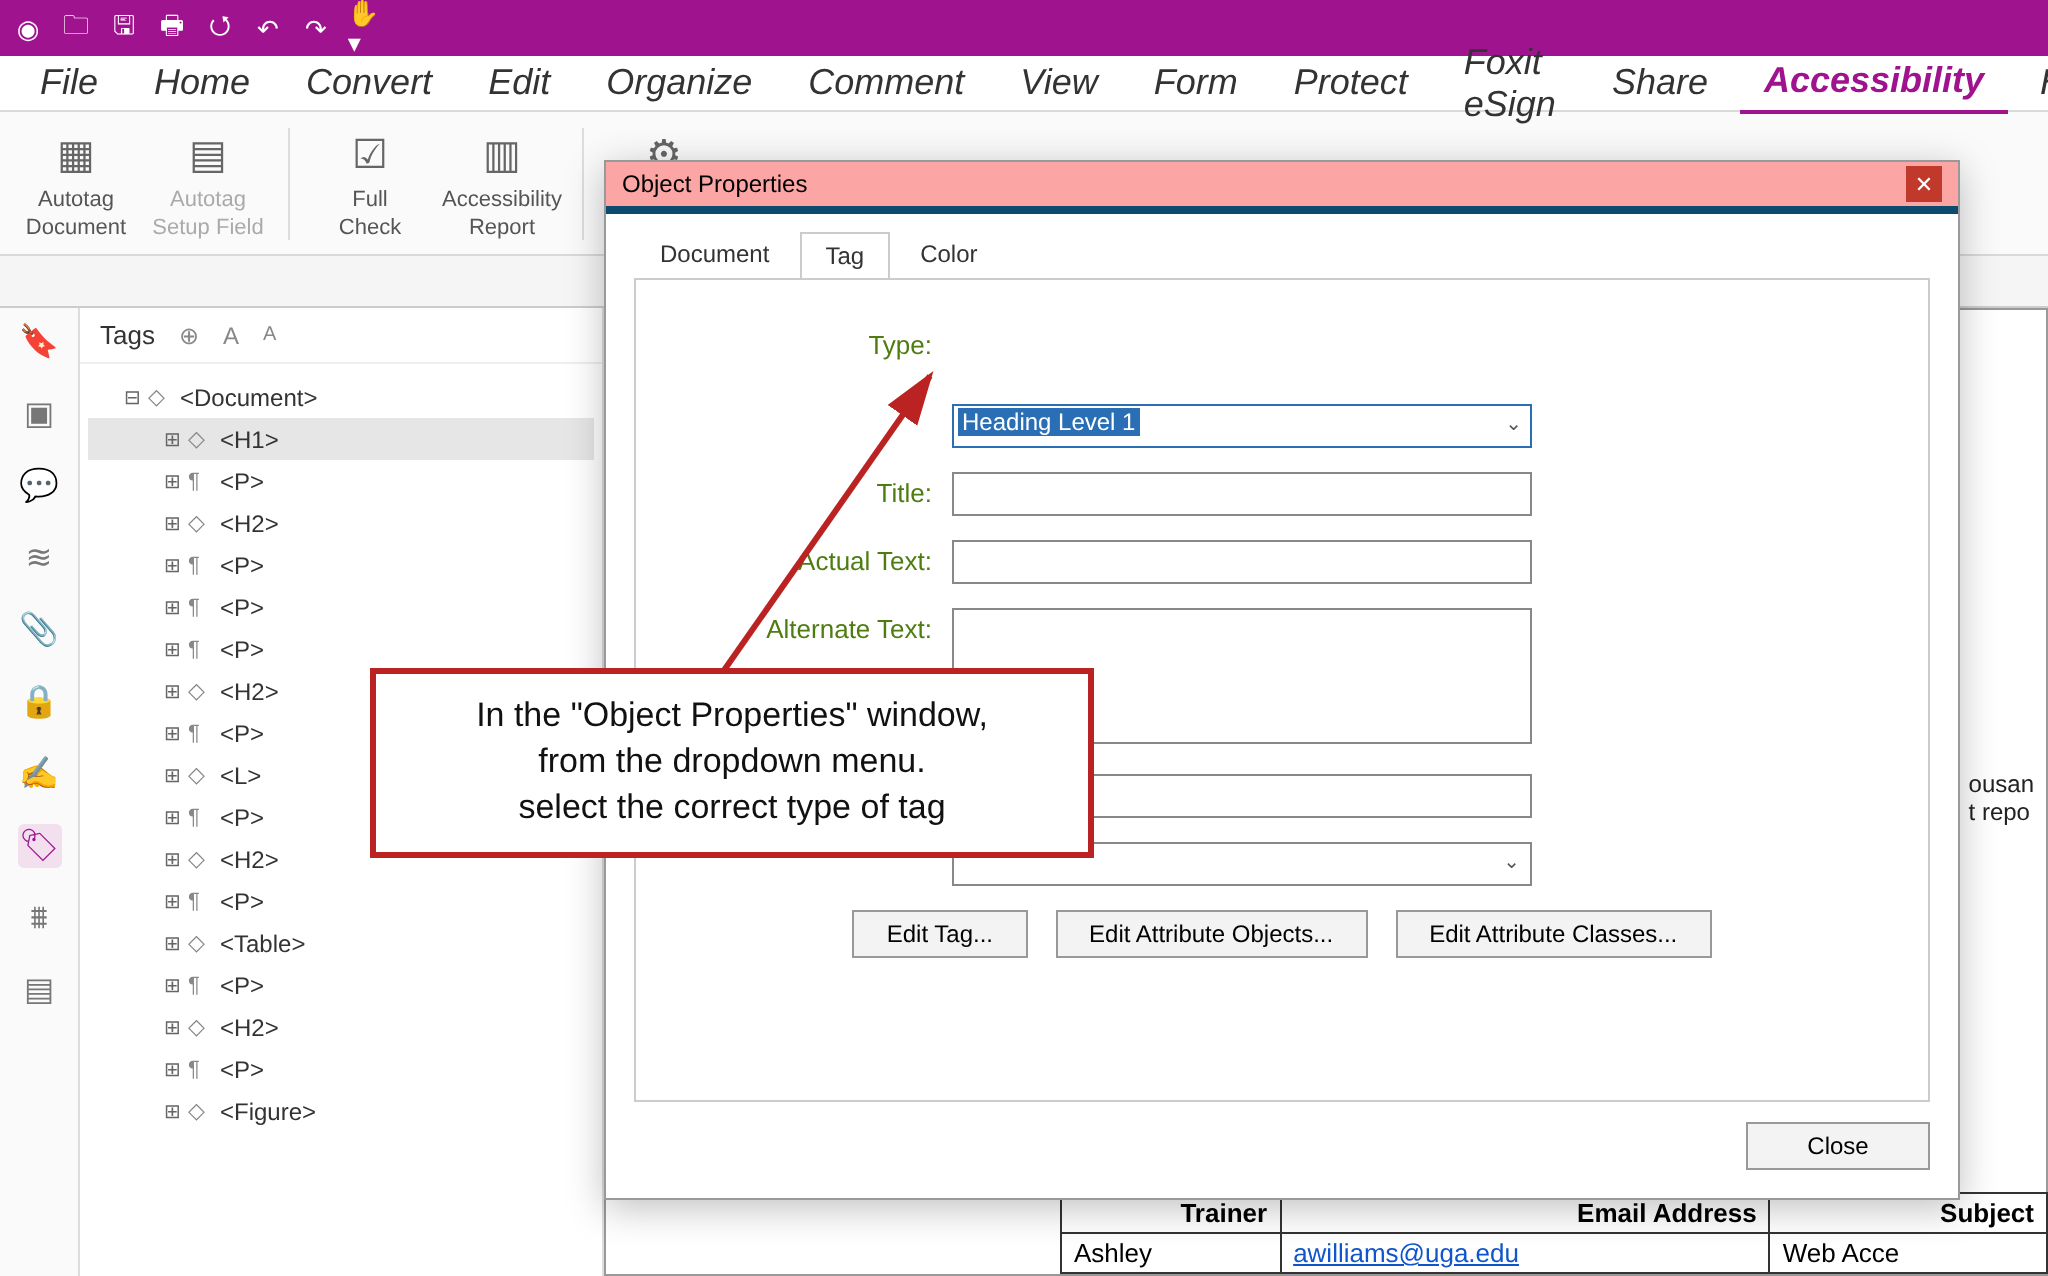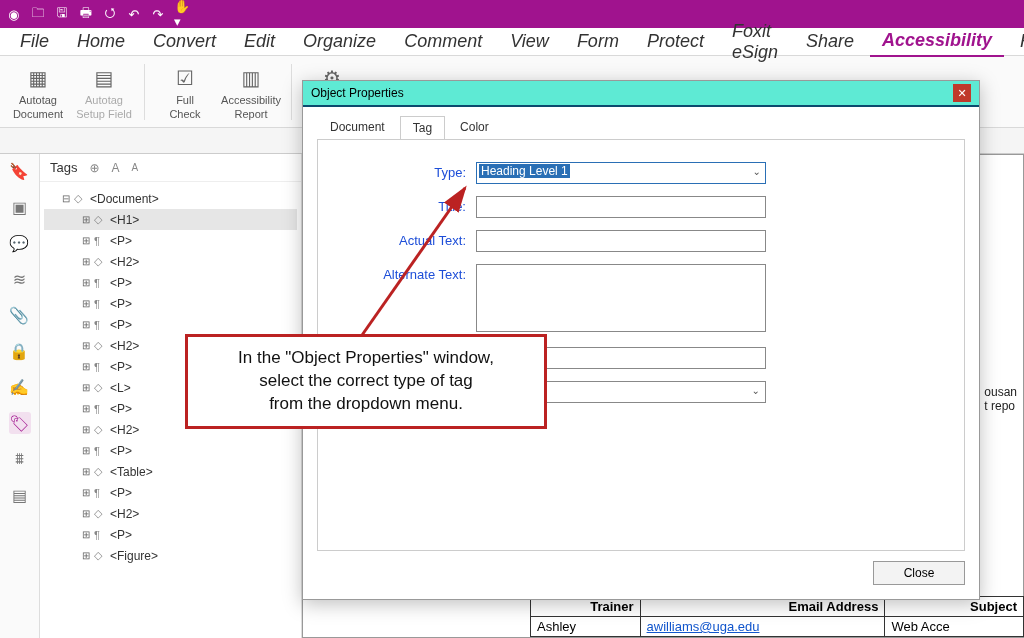--- a/index.html
+++ b/index.html
@@ -48,32 +48,32 @@
 .tree .node.selected .txt { }
 
 .docarea { flex: 1; background: #888; position: relative; }
 .docpage { position: absolute; right: 0; top: 0; bottom: 0; width: 100%; background: #fff; border: 1px solid #999; }
 
 
 .callout { position: absolute; left: 185px; top: 334px; width: 362px; border: 3px solid #b22; background: #fff; padding: 10px 12px; font-size: 17px; color: #111; text-align: center; line-height: 1.35; z-index: 50; }
 
 
 .dialog { position: absolute; left: 302px; top: 80px; width: 678px; height: 520px; background: #fff; border: 1px solid #999; box-shadow: 0 4px 18px rgba(0,0,0,0.25); z-index: 40; display: flex; flex-direction: column; }
-.dialog .dtitle { height: 26px; background: #5eead4; display: flex; align-items: center; padding: 0 8px; font-size: 12px; border-bottom: 2px solid #0c4a6e; }
+.dialog .dtitle { height: 26px; background: #fca5a5; display: flex; align-items: center; padding: 0 8px; font-size: 12px; border-bottom: 4px solid #0c4a6e; }
 .dialog .dtitle .dclose { margin-left: auto; width: 18px; height: 18px; background: #c0392b; color: #fff; display: flex; align-items: center; justify-content: center; font-size: 11px; }
 .dialog .dtabs { display: flex; padding: 8px 14px 0 14px; gap: 2px; }
 .dialog .dtabs .dt { padding: 4px 12px; font-size: 12px; border: 1px solid transparent; color: #333; }
 .dialog .dtabs .dt.active { border: 1px solid #ccc; border-bottom-color: #fff; background: #fff; position: relative; top: 1px; }
 .dialog .dbody { border: 1px solid #ccc; margin: 0 14px 10px 14px; flex: 1; padding: 22px 28px; position: relative; }
 .dialog .frow { display: flex; align-items: flex-start; margin-bottom: 12px; }
-.dialog .frow label { width: 130px; text-align: right; padding-right: 10px; font-size: 13px; color: #1d4ed8; padding-top: 3px; }
+.dialog .frow label { width: 130px; text-align: right; padding-right: 10px; font-size: 13px; color: #4d7c0f; padding-top: 3px; }
 .dialog .frow .finp { flex: 0 0 290px; }
 .dialog .frow input[type=text], .dialog .frow select { width: 100%; height: 22px; border: 1px solid #888; font-size: 12px; padding: 0 4px; background: #fff; }
 .dialog .frow textarea { width: 100%; height: 68px; border: 1px solid #888; font-size: 12px; padding: 2px 4px; resize: none; }
-.dialog .typewrap { position: relative; }
+.dialog .typewrap { position: relative; margin-top: 40px; }
 .dialog .typewrap .seltext { position: absolute; left: 3px; top: 2px; background: #2a6fb5; color: #fff; font-size: 12px; padding: 0 2px; pointer-events: none; }
 .dialog .typewrap .chev { position: absolute; right: 5px; top: 4px; font-size: 10px; color: #555; pointer-events: none; }
 .dialog .btnrow { display: flex; gap: 14px; justify-content: center; margin-top: 10px; }
 .dialog .btnrow button, .dialog .closebtn { height: 24px; padding: 0 16px; font-size: 12px; border: 1px solid #999; background: #f3f3f3; }
 .dialog .dfoot { padding: 0 14px 14px 0; display: flex; justify-content: flex-end; }
 .dialog .closebtn { width: 92px; }
 
 
 .peektable { position: absolute; left: 530px; top: 596px; right: 0; z-index: 10; font-size: 13px; }
 .peektable table { border-collapse: collapse; width: 100%; }
@@ -330,32 +330,37 @@
       <label></label>
       <div class="finp"><input type="text" style=""></div>
     </div>
     <div class="frow">
       <label></label>
       <div class="finp" style="position:relative">
         <input type="text" style="">
         <span style="position:absolute;right:6px;top:4px;font-size:10px;color:#555">⌄</span>
       </div>
     </div>
+    <div class="btnrow">
+      <button>Edit Tag...</button>
+      <button>Edit Attribute Objects...</button>
+      <button>Edit Attribute Classes...</button>
+    </div>
   </div>
   <div class="dfoot">
     <button class="closebtn">Close</button>
   </div>
 </div>
 
 <svg class="arrowsvg" width="200" height="180">
   <defs>
     <marker id="ah" markerWidth="10" markerHeight="10" refX="8" refY="3" orient="auto">
       <path d="M0,0 L0,6 L9,3 z" fill="#b22"></path>
     </marker>
   </defs>
   <line x1="60" y1="160" x2="165" y2="10" stroke="#b22" stroke-width="3" marker-end="url(#ah)"></line>
 </svg>
 
 <div class="callout">
   <div>In the "Object Properties" window,</div>
+  <div>from the dropdown menu.</div>
   <div>select the correct type of tag</div>
-  <div>from the dropdown menu.</div>
 </div>
 
 </body></html>

